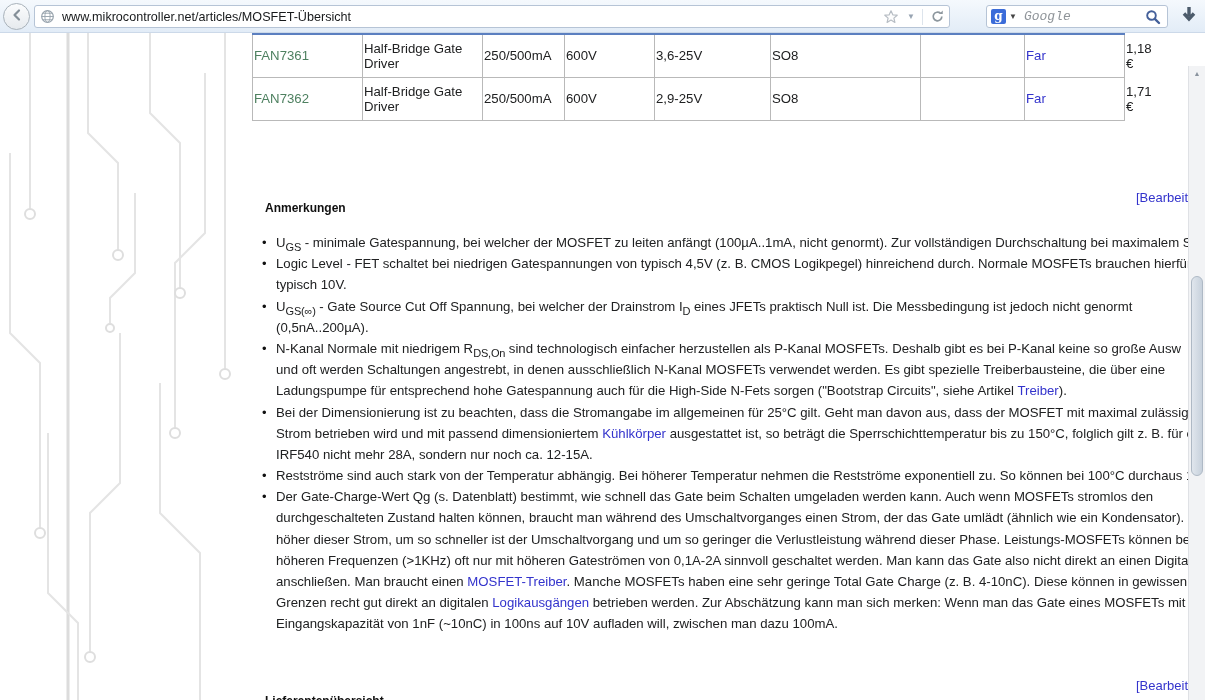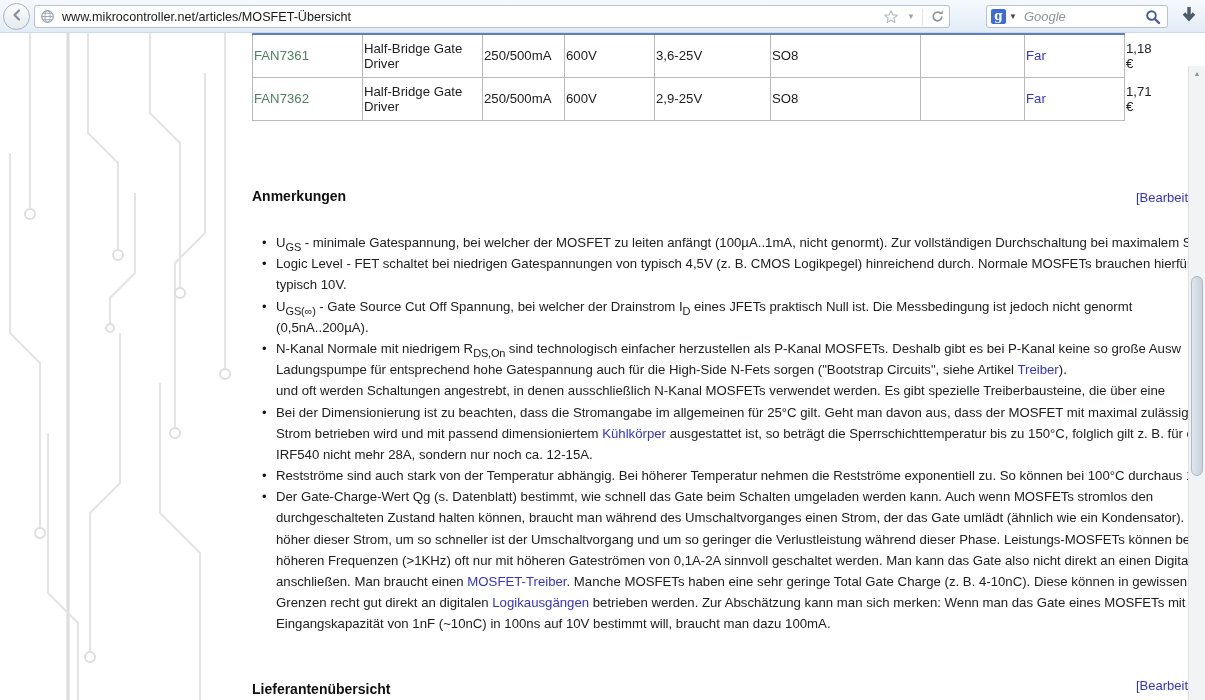--- a/index.html
+++ b/index.html
@@ -35,21 +35,21 @@
     position:absolute; left:986px; top:5px; width:182px; height:23px;
     background:#fff; border:1px solid #b6c4d6; border-radius:3px;
     display:flex; align-items:center;
   }
   .glogo {
     width:15px; height:15px; margin-left:4px; background:#3b6cd9; border-radius:2px;
     color:#fff; font-family:"DejaVu Serif", serif; font-weight:bold;
     font-size:12px; line-height:15px; text-align:center; cursor:pointer;
   }
   .scaret { font-size:8px; color:#444; margin-left:3px; cursor:pointer; }
-  .placeholder { font-style:italic; color:#8f9499; font-size:13px; margin-left:7px; flex:1; }
+  .placeholder { font-style:italic; color:#8f9499; font-size:13px; margin-left:7px; flex:1;font-family:Liberation Mono, monospace; }
   .mag { margin-right:6px; display:flex; cursor:pointer; }
   .download { position:absolute; left:1177px; top:5px; width:24px; height:24px;
     display:flex; align-items:center; justify-content:center; cursor:pointer; }
 
   
   .page { position:absolute; top:33px; left:0; width:1205px; height:667px; background:#fff; }
   .pattern { position:absolute; left:0; top:0; }
   .content { position:absolute; left:252px; top:0; width:953px; height:667px; }
 
   
@@ -58,21 +58,21 @@
     border-top:2px solid #5b7fc0; border-bottom:1px solid #b9b9b9;
   }
   table.parts td {
     border:1px solid #b9b9b9; font-size:13.2px; color:#202122;
     padding:3px 1px; height:43px; vertical-align:middle; background:#fff;
   }
   .link-green { color:#4e8060; cursor:pointer; }
   .link-blue  { color:#3333cc; cursor:pointer;text-align:right; }
 
   
-  h2.sect { position:absolute; margin:0; font-size:14px; font-weight:bold; color:#101010; white-space:nowrap; }
+  h2.sect { position:absolute; margin:13px; font-size:12px; font-weight:bold; color:#101010; white-space:nowrap; }
   .edit-link { position:absolute; left:884px; font-size:13px; color:#3333cc; white-space:nowrap; cursor:pointer; }
 
   
   ul.notes { position:absolute; left:0; top:199px; margin:0; padding:0; list-style:none; }
   ul.notes li { position:relative; padding-left:24px; }
   ul.notes li::before { content:"•"; position:absolute; left:10px; top:0; line-height:21.2px; font-size:13px; color:#111; }
   .line { white-space:nowrap; line-height:21.2px; height:21.2px; font-size:13.2px; color:#202122; }
   .sub { font-size:11px; vertical-align:-3.5px; letter-spacing:-0.2px; }
 
   
@@ -221,39 +221,39 @@
         <li>
           <div class="line"><span>Logic Level - FET schaltet bei niedrigen Gatespannungen von typisch 4,5V (z. B. CMOS Logikpegel) hinreichend durch. Normale MOSFETs brauchen hierfür</span></div>
           <div class="line"><span>typisch 10V.</span></div>
         </li>
         <li>
           <div class="line"><span>U</span><span class="sub">GS(∞)</span><span> - Gate Source Cut Off Spannung, bei welcher der Drainstrom I</span><span class="sub">D</span><span> eines JFETs praktisch Null ist. Die Messbedingung ist jedoch nicht genormt</span></div>
           <div class="line"><span>(0,5nA..200µA).</span></div>
         </li>
         <li>
           <div class="line"><span>N-Kanal Normale mit niedrigem R</span><span class="sub">DS,On</span><span> sind technologisch einfacher herzustellen als P-Kanal MOSFETs. Deshalb gibt es bei P-Kanal keine so große Ausw</span></div>
+          <div class="line"><span>und oft werden Schaltungen angestrebt, in denen ausschließlich N-Kanal MOSFETs verwendet werden. Es gibt spezielle Treiberbausteine, die über eine</span></div>
           <div class="line"><span>Ladungspumpe für entsprechend hohe Gatespannung auch für die High-Side N-Fets sorgen ("Bootstrap Circuits", siehe Artikel </span><span class="link-blue">Treiber</span><span>).</span></div>
-          <div class="line"><span>und oft werden Schaltungen angestrebt, in denen ausschließlich N-Kanal MOSFETs verwendet werden. Es gibt spezielle Treiberbausteine, die über eine</span></div>
         </li>
         <li>
           <div class="line"><span>Bei der Dimensionierung ist zu beachten, dass die Stromangabe im allgemeinen für 25°C gilt. Geht man davon aus, dass der MOSFET mit maximal zulässige</span></div>
           <div class="line"><span>Strom betrieben wird und mit passend dimensioniertem </span><span class="link-blue">Kühlkörper</span><span> ausgestattet ist, so beträgt die Sperrschichttemperatur bis zu 150°C, folglich gilt z. B. für e</span></div>
           <div class="line"><span>IRF540 nicht mehr 28A, sondern nur noch ca. 12-15A.</span></div>
         </li>
         <li>
           <div class="line"><span>Restströme sind auch stark von der Temperatur abhängig. Bei höherer Temperatur nehmen die Restströme exponentiell zu. So können bei 100°C durchaus 10</span></div>
         </li>
         <li>
           <div class="line"><span>Der Gate-Charge-Wert Qg (s. Datenblatt) bestimmt, wie schnell das Gate beim Schalten umgeladen werden kann. Auch wenn MOSFETs stromlos den</span></div>
           <div class="line"><span>durchgeschalteten Zustand halten können, braucht man während des Umschaltvorganges einen Strom, der das Gate umlädt (ähnlich wie ein Kondensator). Je</span></div>
           <div class="line"><span>höher dieser Strom, um so schneller ist der Umschaltvorgang und um so geringer die Verlustleistung während dieser Phase. Leistungs-MOSFETs können bei</span></div>
           <div class="line"><span>höheren Frequenzen (&gt;1KHz) oft nur mit höheren Gateströmen von 0,1A-2A sinnvoll geschaltet werden. Man kann das Gate also nicht direkt an einen Digitalp</span></div>
           <div class="line"><span>anschließen. Man braucht einen </span><span class="link-blue">MOSFET-Treiber</span><span>. Manche MOSFETs haben eine sehr geringe Total Gate Charge (z. B. 4-10nC). Diese können in gewissen</span></div>
           <div class="line"><span>Grenzen recht gut direkt an digitalen </span><span class="link-blue">Logikausgängen</span><span> betrieben werden. Zur Abschätzung kann man sich merken: Wenn man das Gate eines MOSFETs mit e</span></div>
-          <div class="line"><span>Eingangskapazität von 1nF (~10nC) in 100ns auf 10V bestimmt will, braucht man dazu 100mA.</span></div>
+          <div class="line"><span>Eingangskapazität von 1nF (~10nC) in 100ns auf 10V aufladen will, zwischen man dazu 100mA.</span></div>
         </li>
       </ul>
 
     <h2 class="sect" style="top:648px; left:0;">Lieferantenübersicht</h2>
     <span class="edit-link" style="top:645px;">[Bearbeiten]</span>
   </div>
 
   <div class="scrollbar">
     <div class="sb-arrow">▲</div>
     <div class="sb-thumb"></div>

